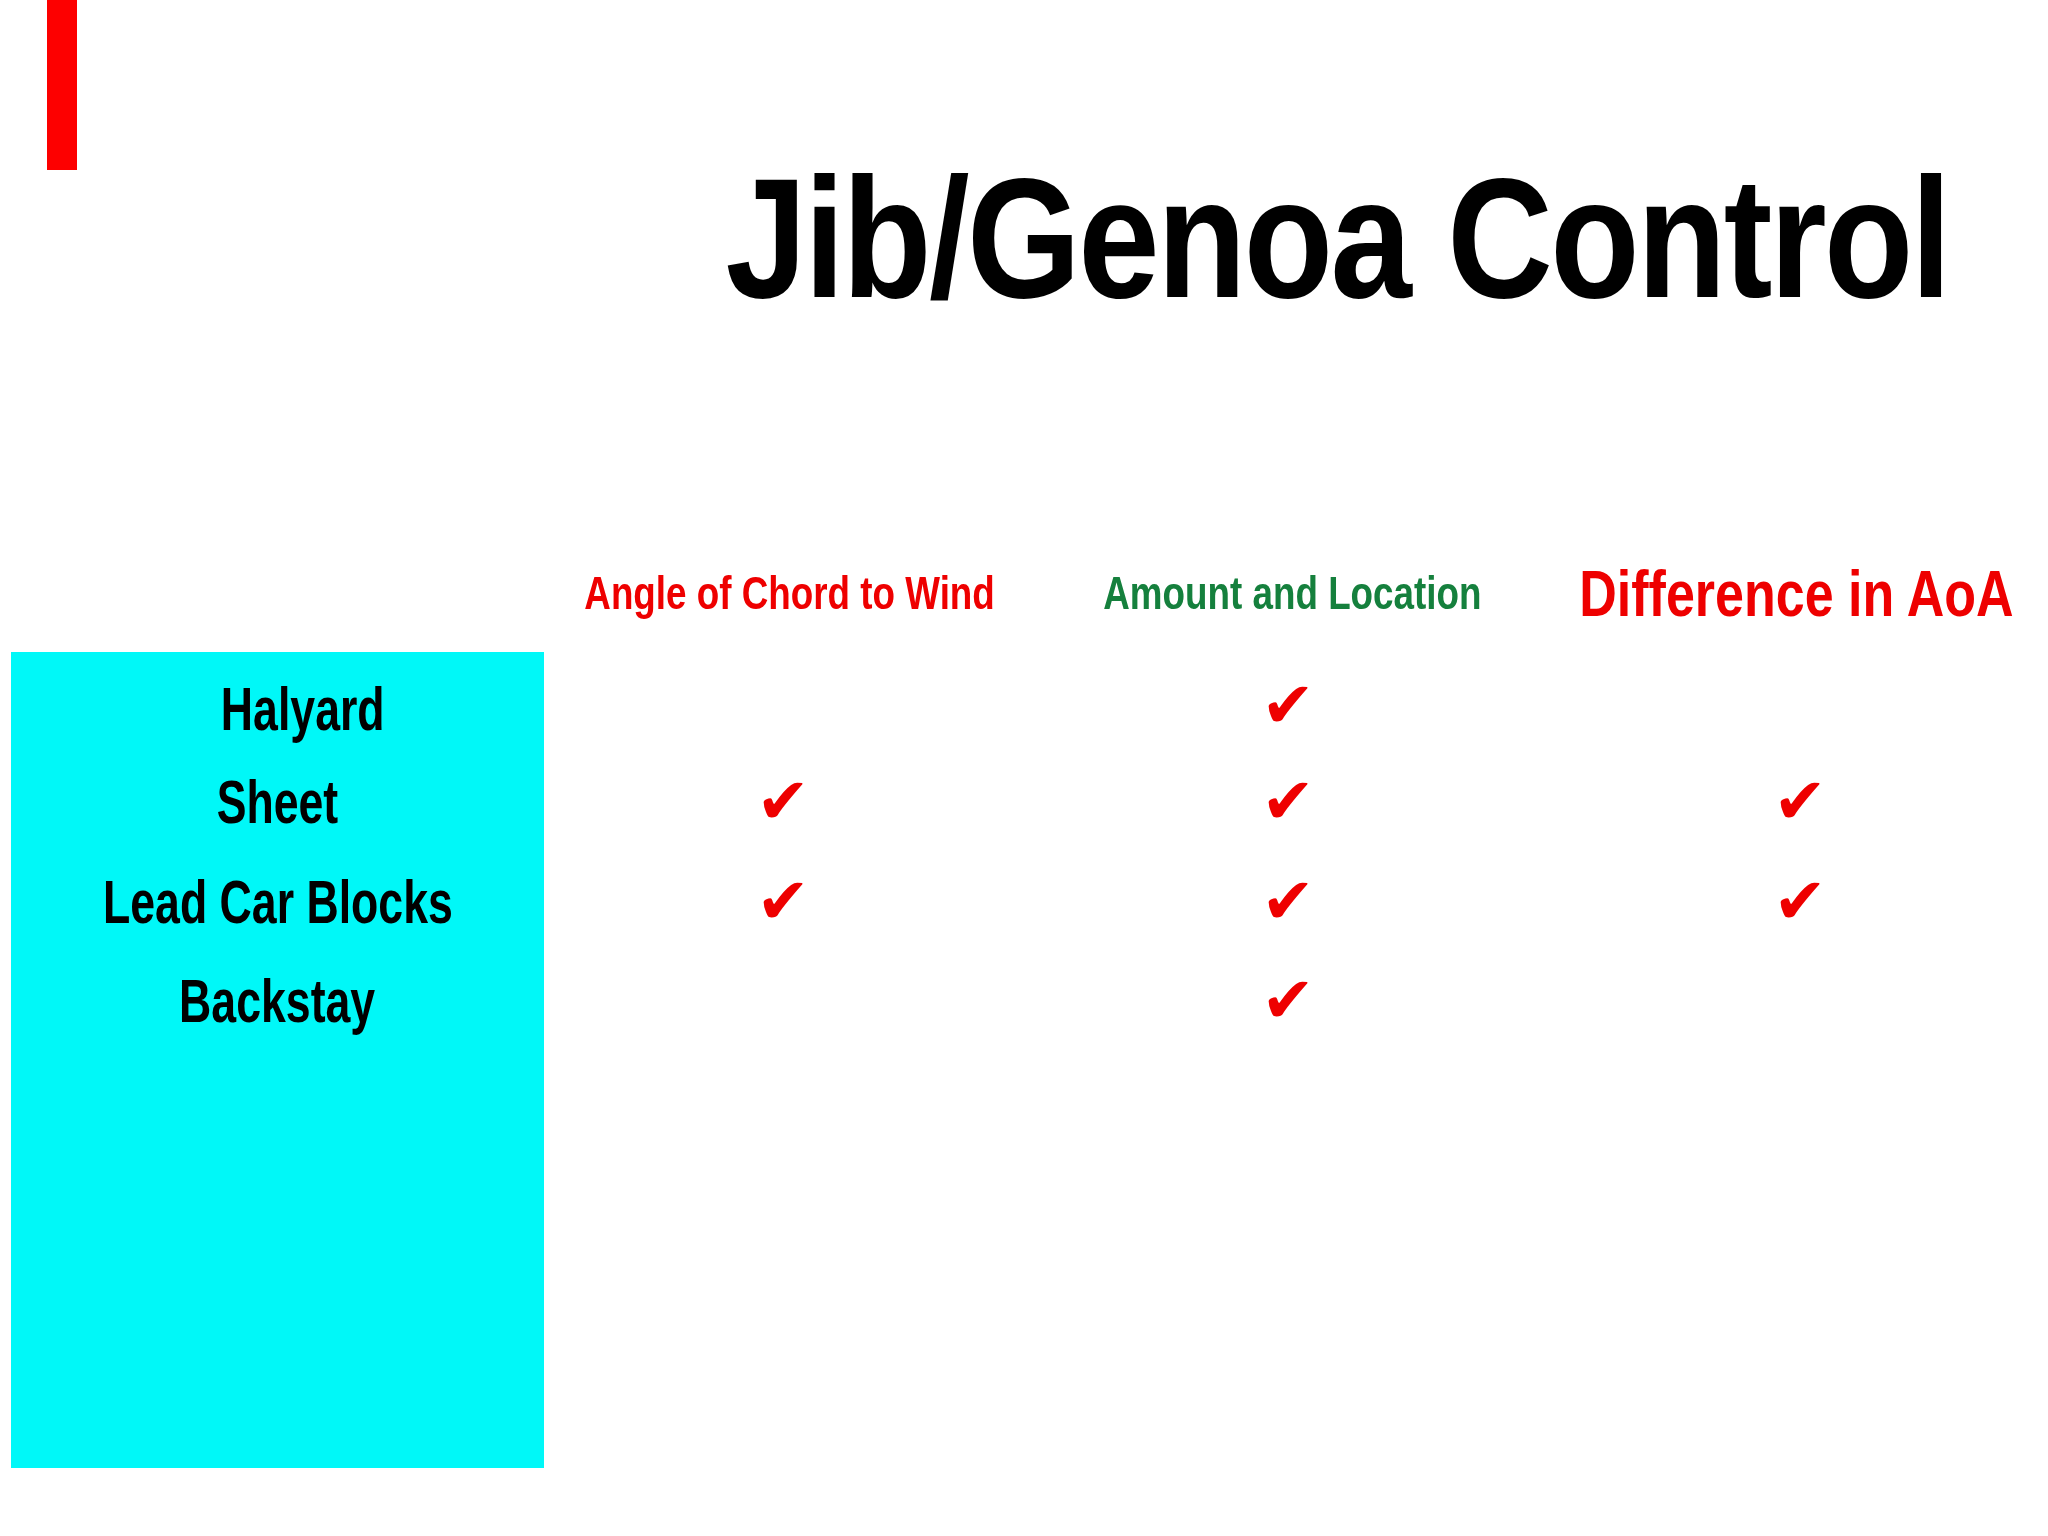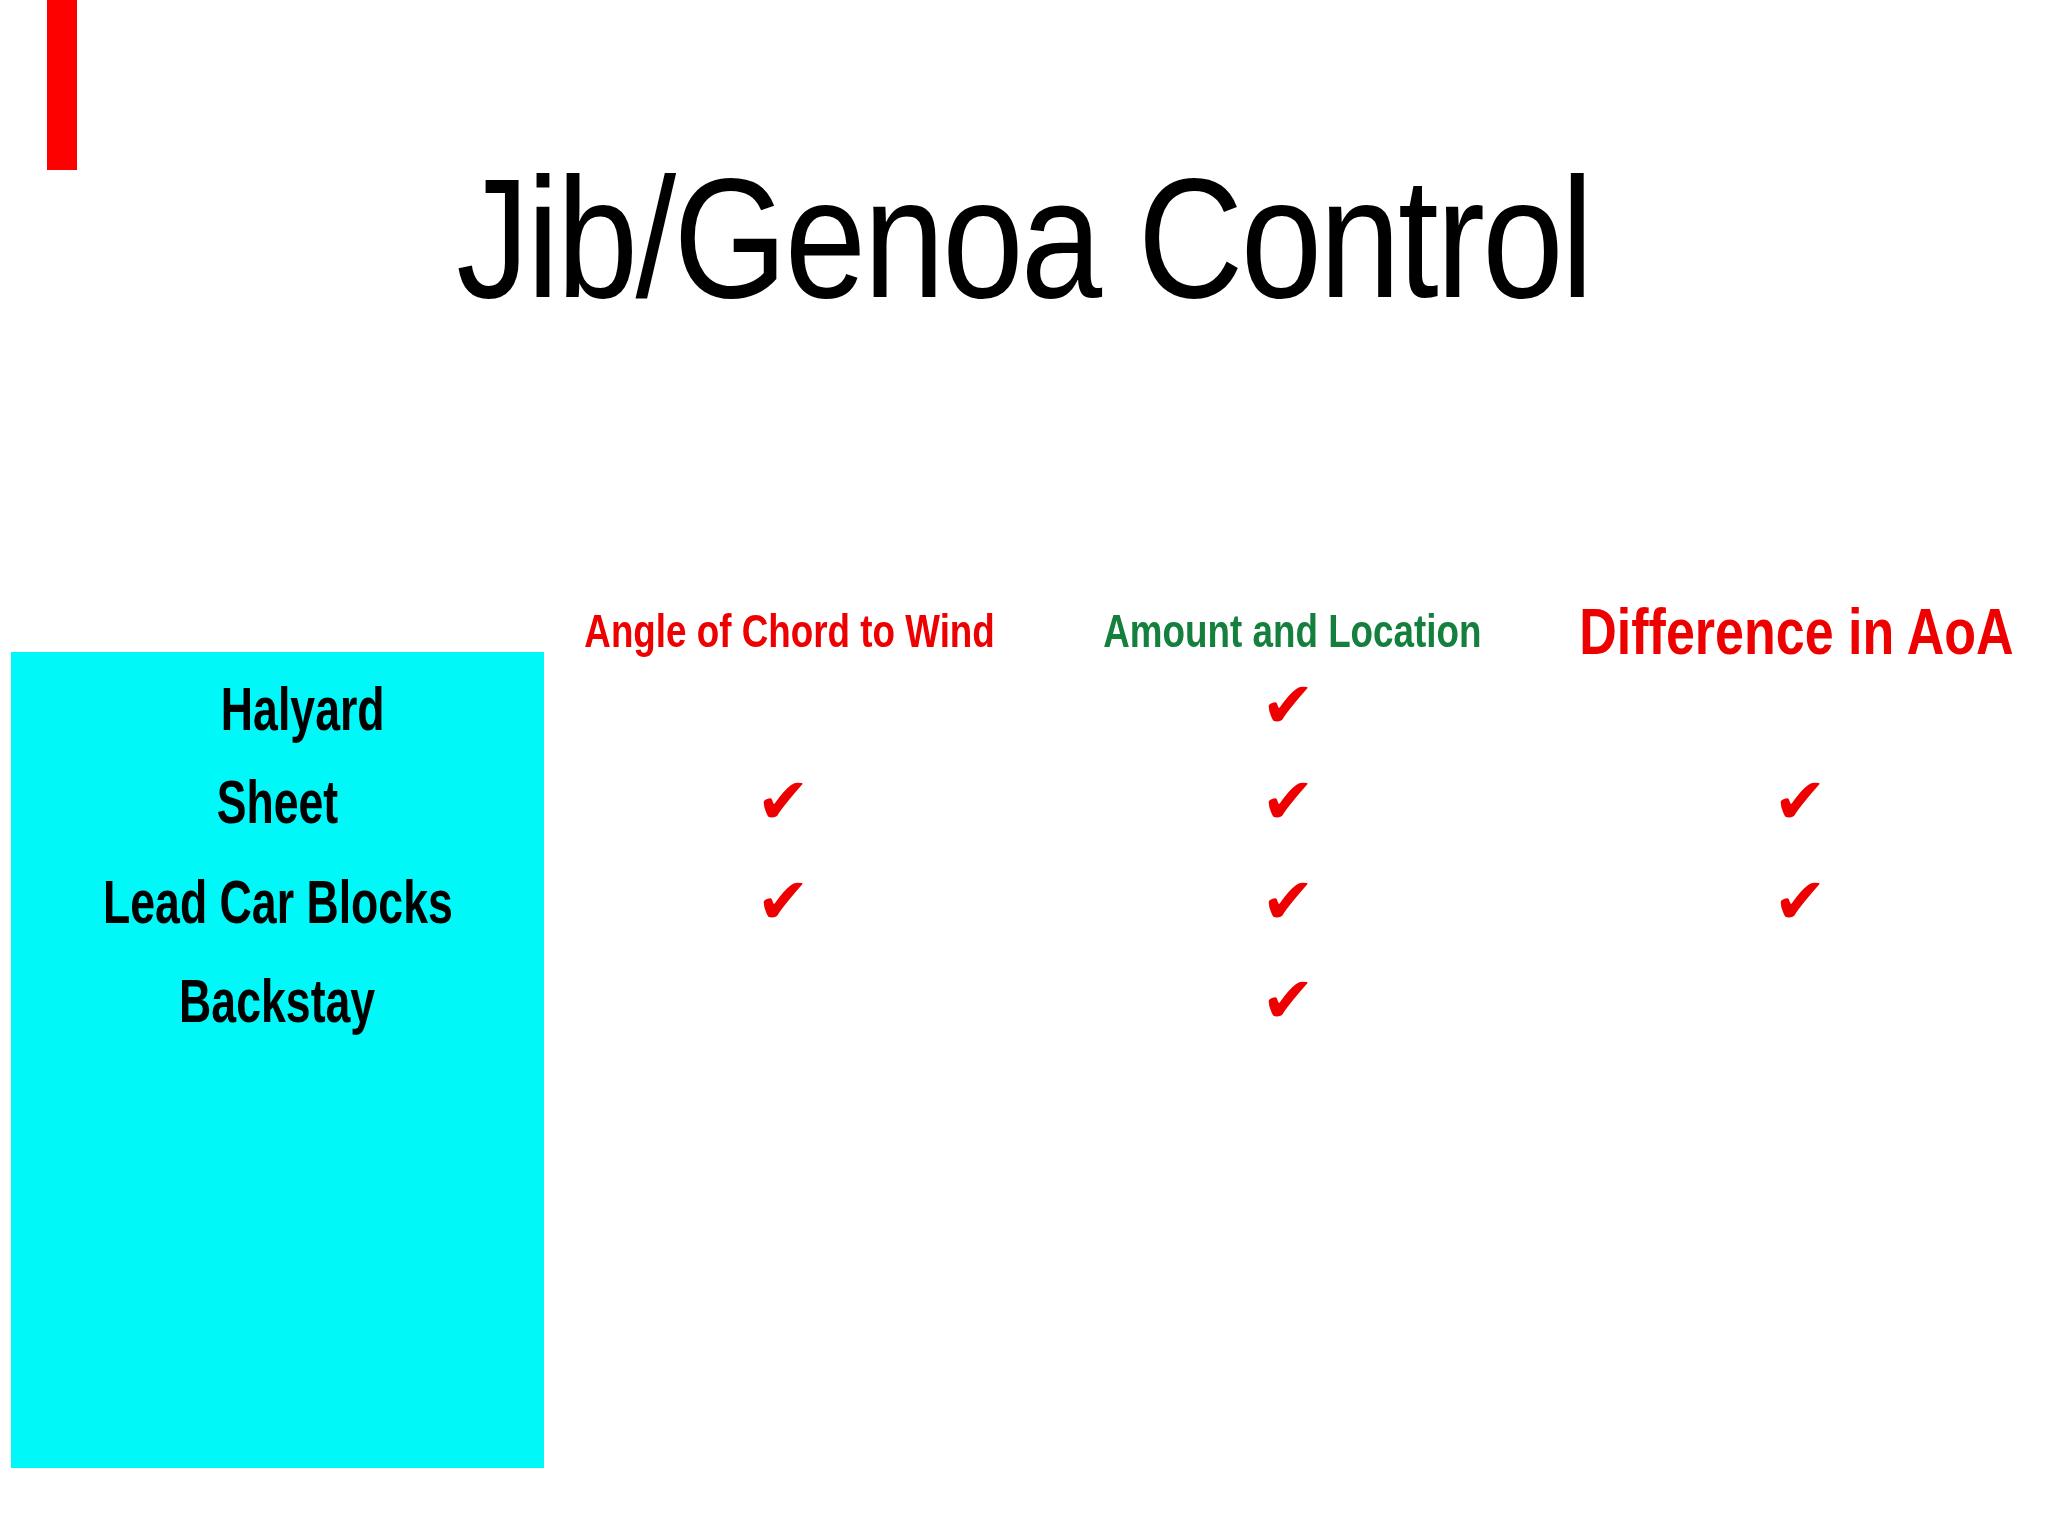--- a/index.html
+++ b/index.html
@@ -3,32 +3,32 @@
 <meta charset="utf-8">
 <style>
   html,body{margin:0;padding:0;background:#ffffff;}
   #slide{
     position:relative;width:2048px;height:1536px;background:#ffffff;overflow:hidden;
     font-family:"Liberation Sans","DejaVu Sans",sans-serif;color:#000;
   }
   
   .corner-bar{position:absolute;left:47px;top:0;width:30px;height:170px;background:#FD0000;}
   
-  .title{position:absolute;left:0;top:153px;width:100%;text-align:center;
-         font-size:170px;line-height:1;font-weight:400;letter-spacing:-3px;white-space:nowrap;}
+  .title{position:absolute;left:0;top:153px;width:100%;text-align:right;
+         font-size:170px;line-height:1;font-weight:700;letter-spacing:-3px;white-space:nowrap;}
   .sx86{display:inline-block;transform:scaleX(.86);transform-origin:center;}
   .sx85{display:inline-block;transform:scaleX(.85);transform-origin:center;}
   .sx80{display:inline-block;transform:scaleX(.80);transform-origin:center;}
   .sx72{display:inline-block;transform:scaleX(.72);transform-origin:center;}
   
   .band{position:absolute;left:540px;top:486px;width:1508px;height:64px;display:flex;}
   .band .cell{display:flex;align-items:center;justify-content:center;
               font-weight:700;font-size:52px;color:#000;white-space:nowrap;}
   
-  .subrow{position:absolute;left:540px;top:594px;width:1508px;height:74px;display:flex;}
+  .subrow{position:absolute;left:540px;top:556px;width:1508px;height:74px;display:flex;}
   .subrow .cell{display:flex;align-items:center;justify-content:center;
                 font-weight:700;font-size:46px;white-space:nowrap;}
   .subrow .cell.big{font-size:65px;}
   .w0{width:500px;}.w1{width:505px;}.w2{width:503px;}
   
   .labelbox{position:absolute;left:11px;top:652px;width:533px;height:816px;}
   .rowlabel{position:absolute;left:0;width:100%;height:96px;display:flex;
             align-items:center;justify-content:center;font-weight:700;font-size:62px;
             color:#000;white-space:nowrap;}
   .rl0{top:8px;padding-left:25px;}.rl1{top:101px;}.rl2{top:201px;}.rl3{top:300px;}

